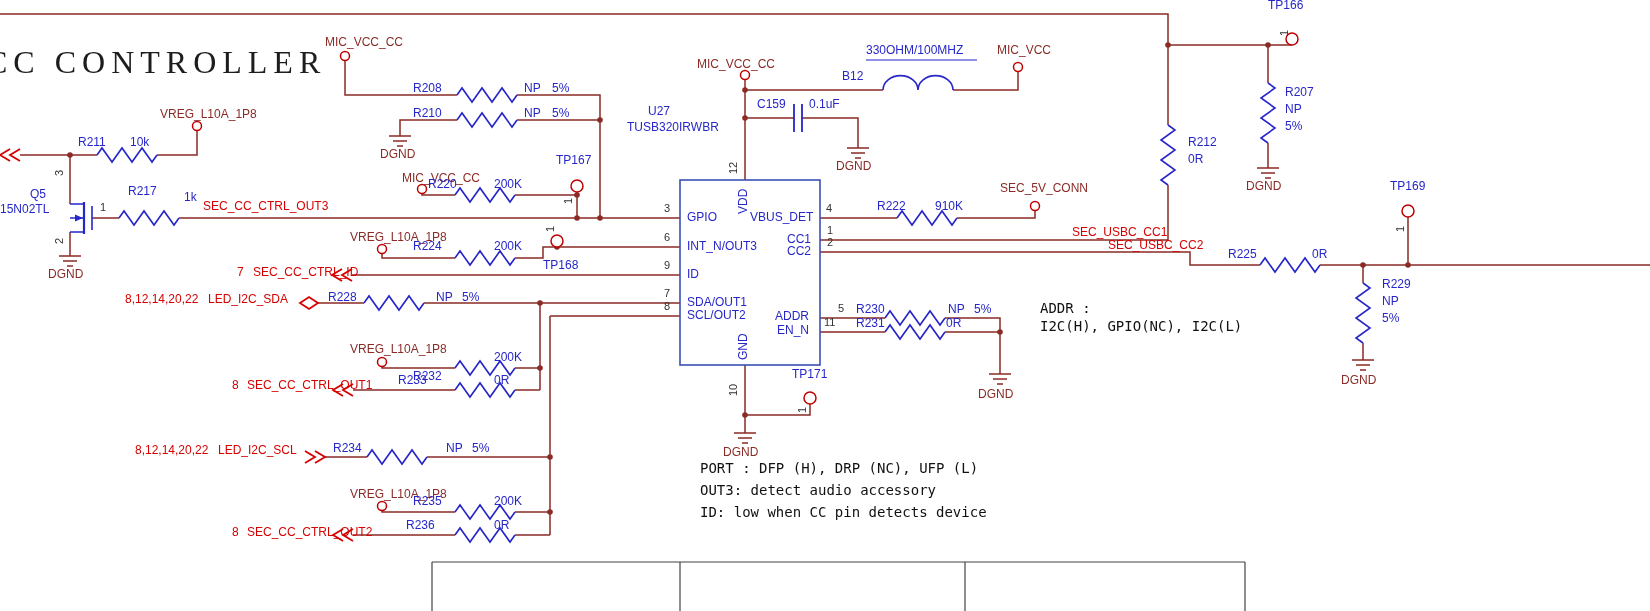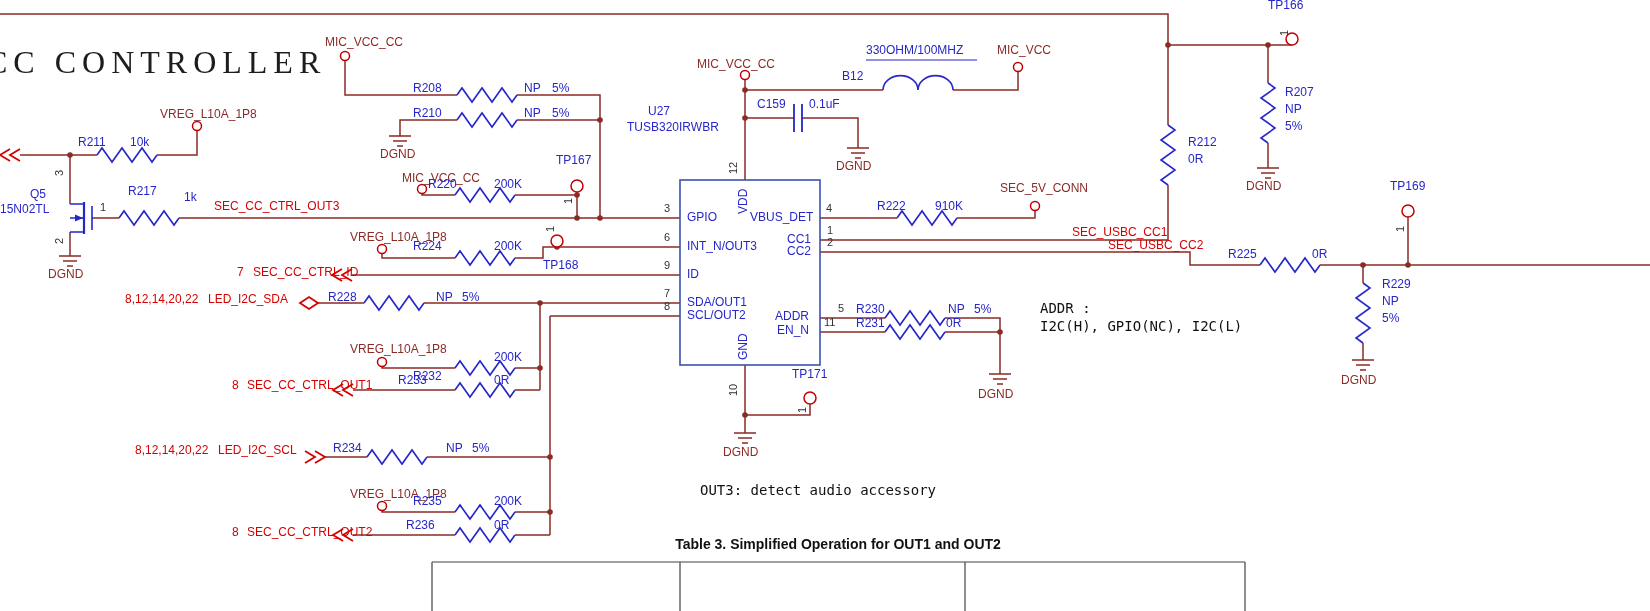--- a/index.html
+++ b/index.html
@@ -158,21 +158,21 @@
 <span class="lb net" style="left:160px;top:108px">VREG_L10A_1P8</span>
 <span class="lb ref" style="left:78px;top:136px">R211</span>
 <span class="lb ref" style="left:130px;top:136px">10k</span>
 <span class="lb ref" style="left:30px;top:188px">Q5</span>
 <span class="lb ref" style="left:0px;top:203px">15N02TL</span>
 <span class="lb pin rot" style="left:54px;top:176px">3</span>
 <span class="lb pin" style="left:100px;top:202px">1</span>
 <span class="lb pin rot" style="left:54px;top:244px">2</span>
 <span class="lb ref" style="left:128px;top:185px">R217</span>
 <span class="lb ref" style="left:184px;top:191px">1k</span>
-<span class="lb sig" style="left:214px;top:200px">SEC_CC_CTRL_OUT3</span>
+<span class="lb sig" style="left:203px;top:200px">SEC_CC_CTRL_OUT3</span>
 <span class="lb net" style="left:48px;top:268px">DGND</span>
 
 <span class="lb net" style="left:325px;top:36px">MIC_VCC_CC</span>
 <span class="lb ref" style="left:413px;top:82px">R208</span>
 <span class="lb ref" style="left:524px;top:82px">NP</span>
 <span class="lb ref" style="left:552px;top:82px">5%</span>
 <span class="lb ref" style="left:413px;top:107px">R210</span>
 <span class="lb ref" style="left:524px;top:107px">NP</span>
 <span class="lb ref" style="left:552px;top:107px">5%</span>
 <span class="lb net" style="left:380px;top:148px">DGND</span>
@@ -284,17 +284,18 @@
 <span class="lb ref" style="left:974px;top:303px">5%</span>
 <span class="lb ref" style="left:856px;top:317px">R231</span>
 <span class="lb ref" style="left:946px;top:317px">0R</span>
 <span class="lb net" style="left:978px;top:388px">DGND</span>
 <span class="lb mono" style="left:1040px;top:300px">ADDR :</span>
 <span class="lb mono" style="left:1040px;top:318px">I2C(H), GPIO(NC), I2C(L)</span>
 
 <span class="lb ref" style="left:792px;top:368px">TP171</span>
 <span class="lb pin rot" style="left:797px;top:413px">1</span>
 <span class="lb net" style="left:723px;top:446px">DGND</span>
+<span class="lb mono" style="left:700px;top:460px">PORT : DFP (H), DRP (NC), UFP (L)</span>
 <span class="lb mono" style="left:700px;top:482px">OUT3: detect audio accessory</span>
-
-<span class="lb cap" style="left:588px;top:536px">Table 3. Simplified Operation for OUT1 and OUT2</span>
+<span class="lb mono" style="left:700px;top:504px">ID: low when CC pin detects device</span>
+
 
 </div>
 
 </body></html>

